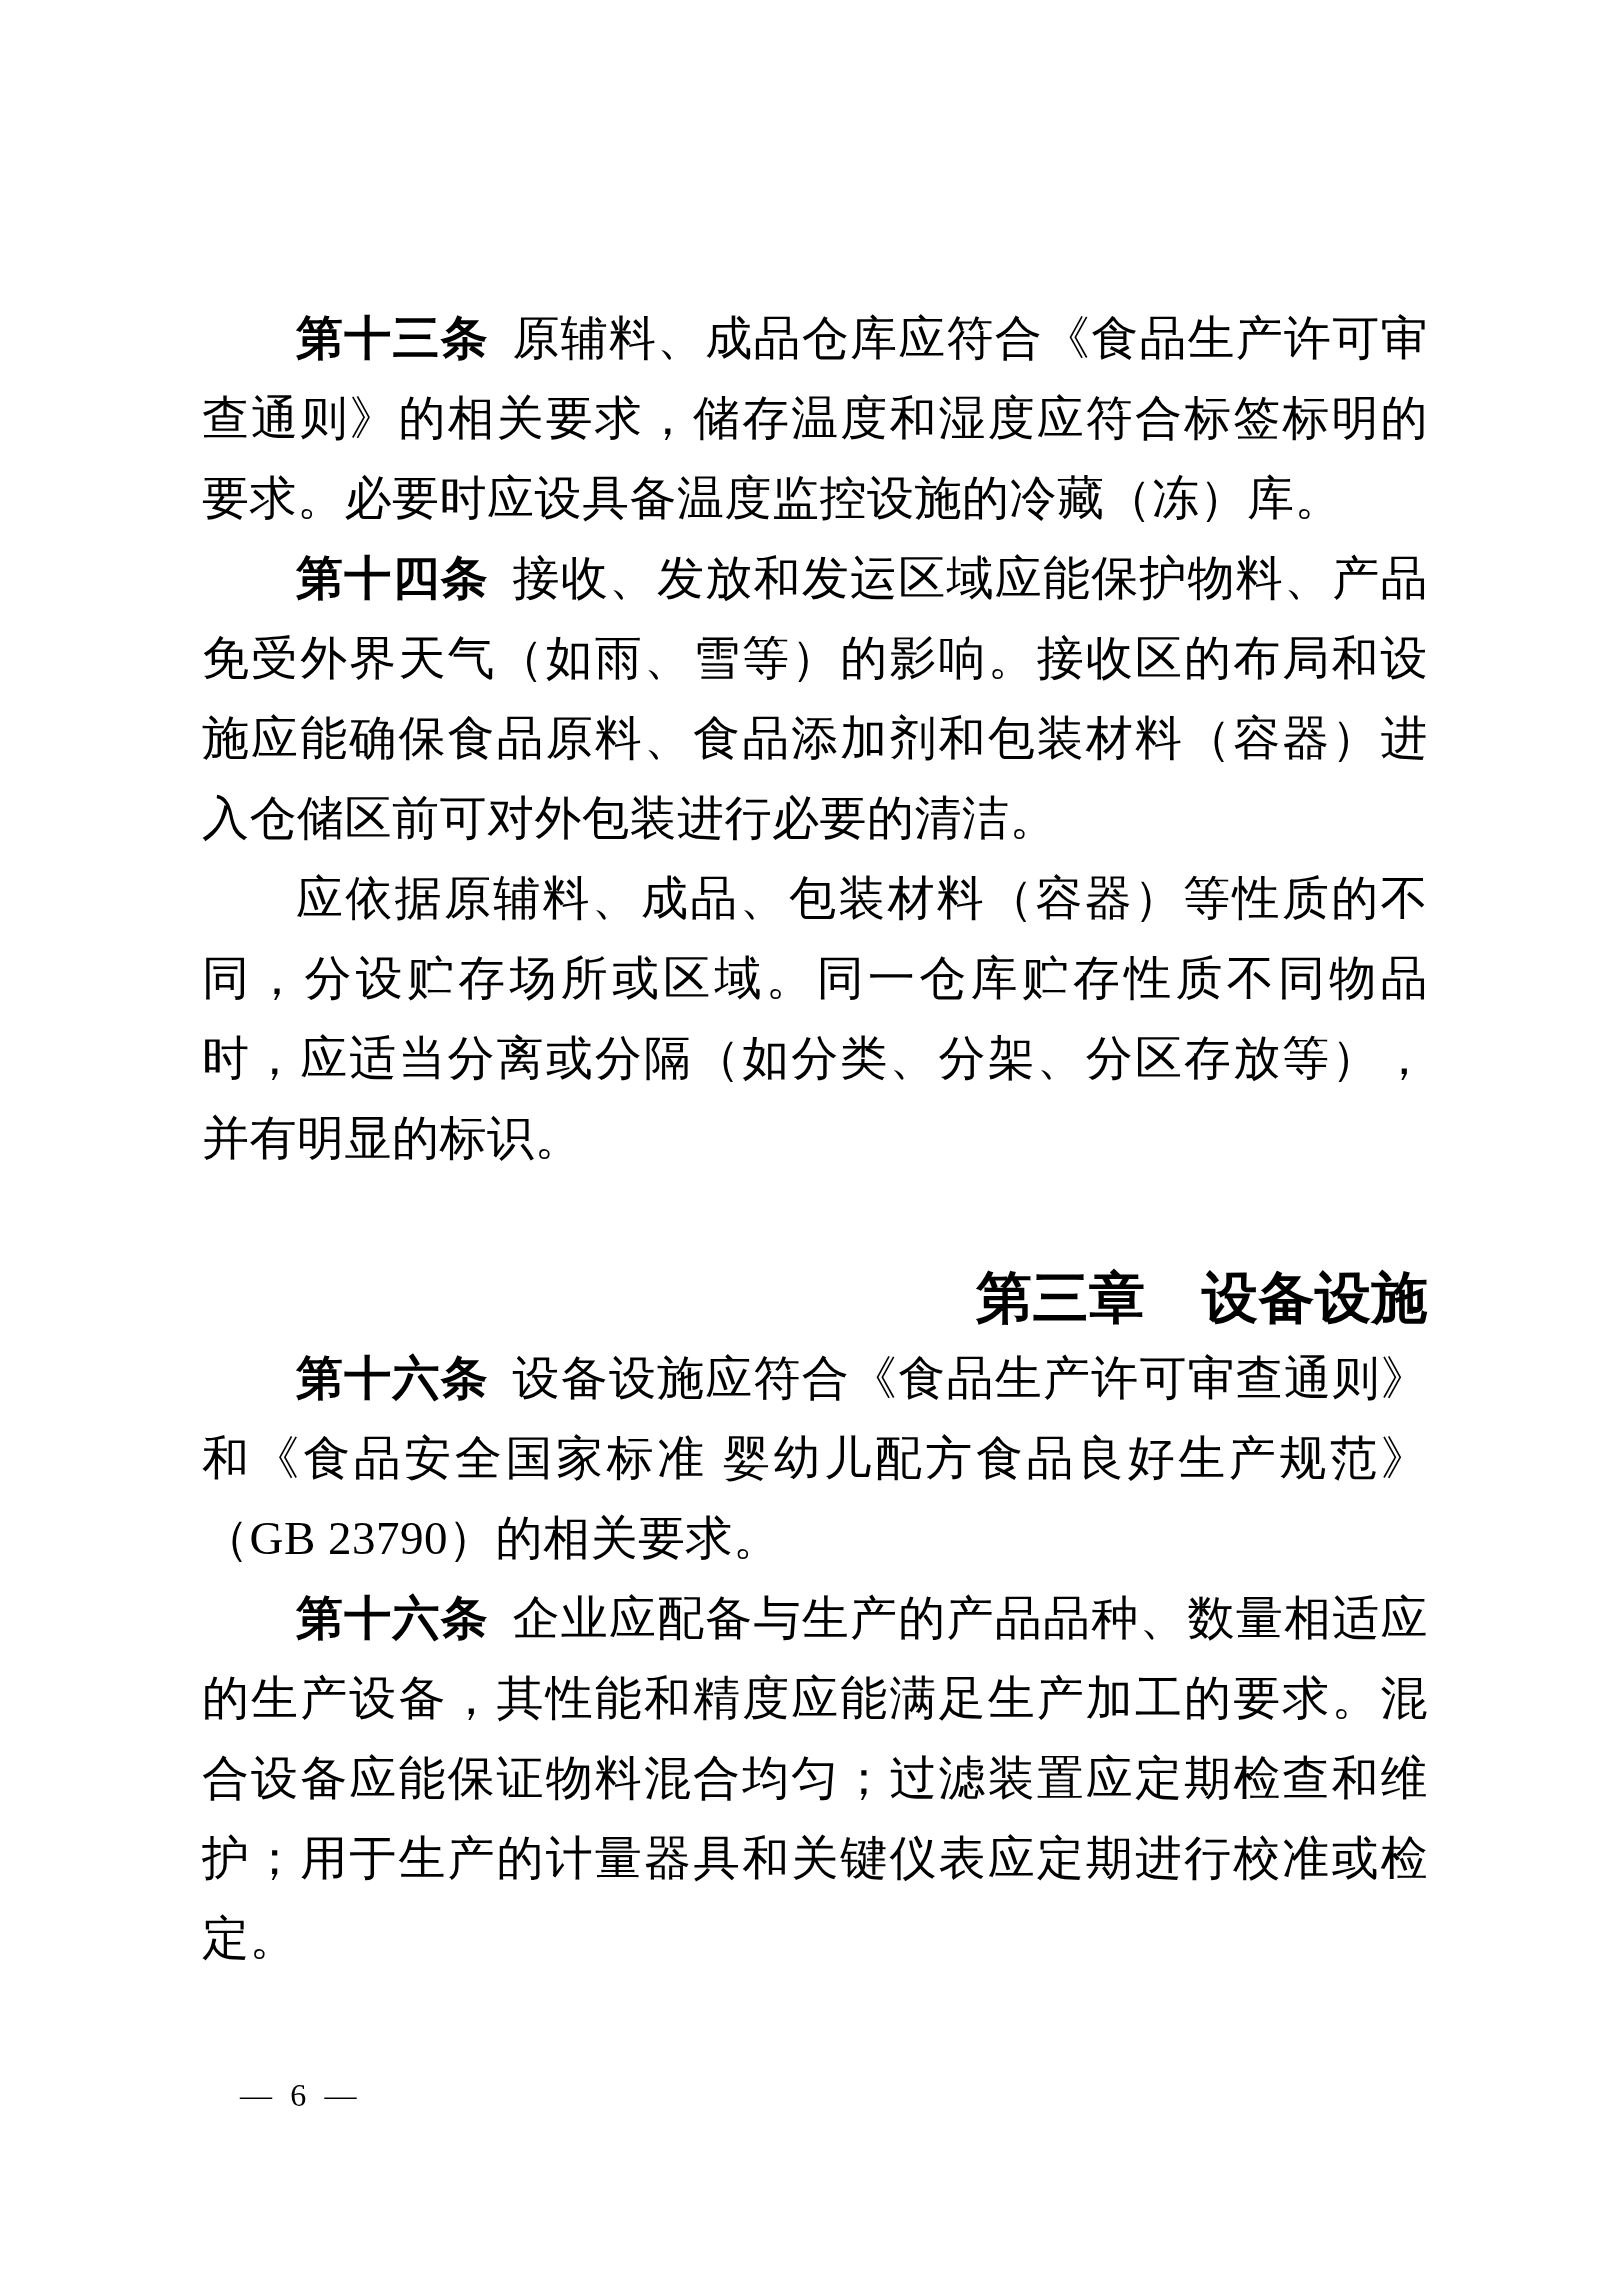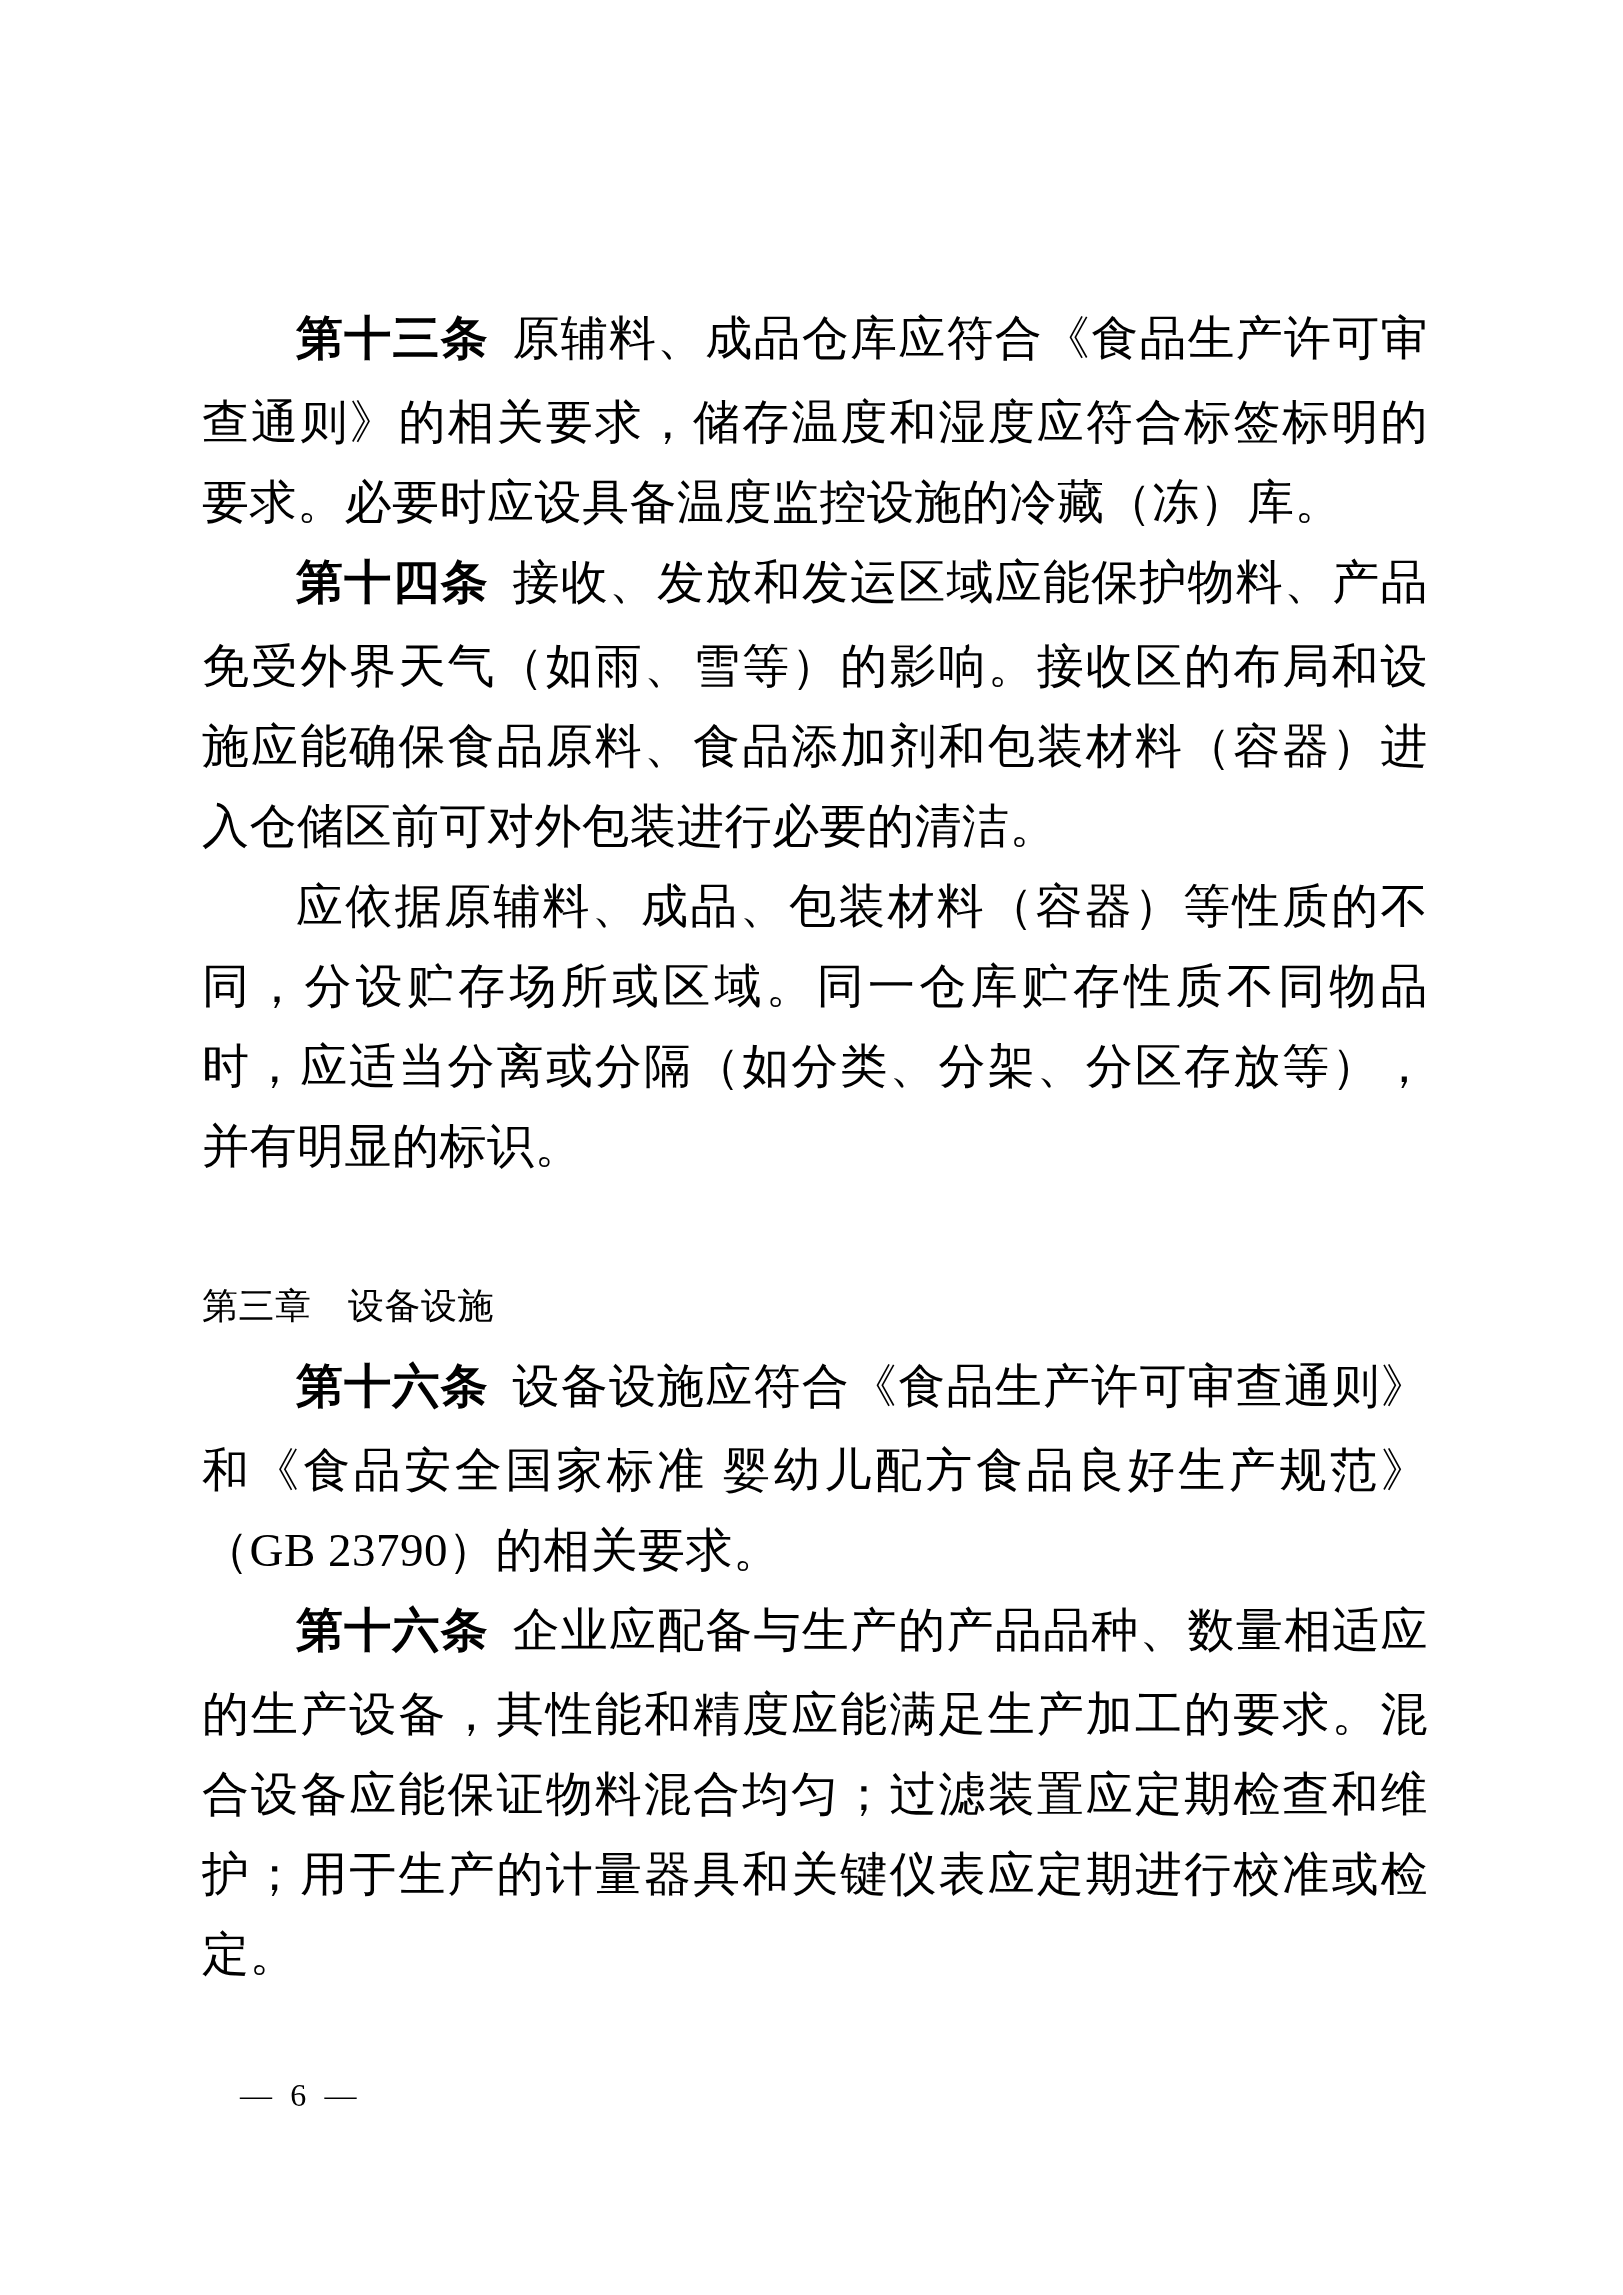--- a/index.html
+++ b/index.html
@@ -26,31 +26,31 @@
     text-align: justify;
     letter-spacing: 0.5px;
   }
   .para {
     margin: 0;
     padding: 0;
     text-indent: 2em;
   }
   .article-lead {
     font-weight: 700;
-    font-family: Liberation Mono, monospace;
+    font-family: Liberation Serif, serif;
     margin-right: 0.5em;
   }
   .chapter-heading {
     margin: 80px 0 0 0;
     padding: 0;
     text-indent: 0;
-    text-align: left;
-    font-weight: 400;
+    text-align: right;
+    font-weight: 700;
     font-family: "Liberation Sans", "DejaVu Sans", sans-serif;
-    font-size: 36px;
+    font-size: 56px;
     line-height: 80px;
   }
   .page-footer {
     position: absolute;
     left: 240px;
     top: 2075px;
     font-family: "Liberation Serif", "DejaVu Serif", serif;
     font-size: 32px;
     line-height: 41px;
     letter-spacing: 5.1px;

